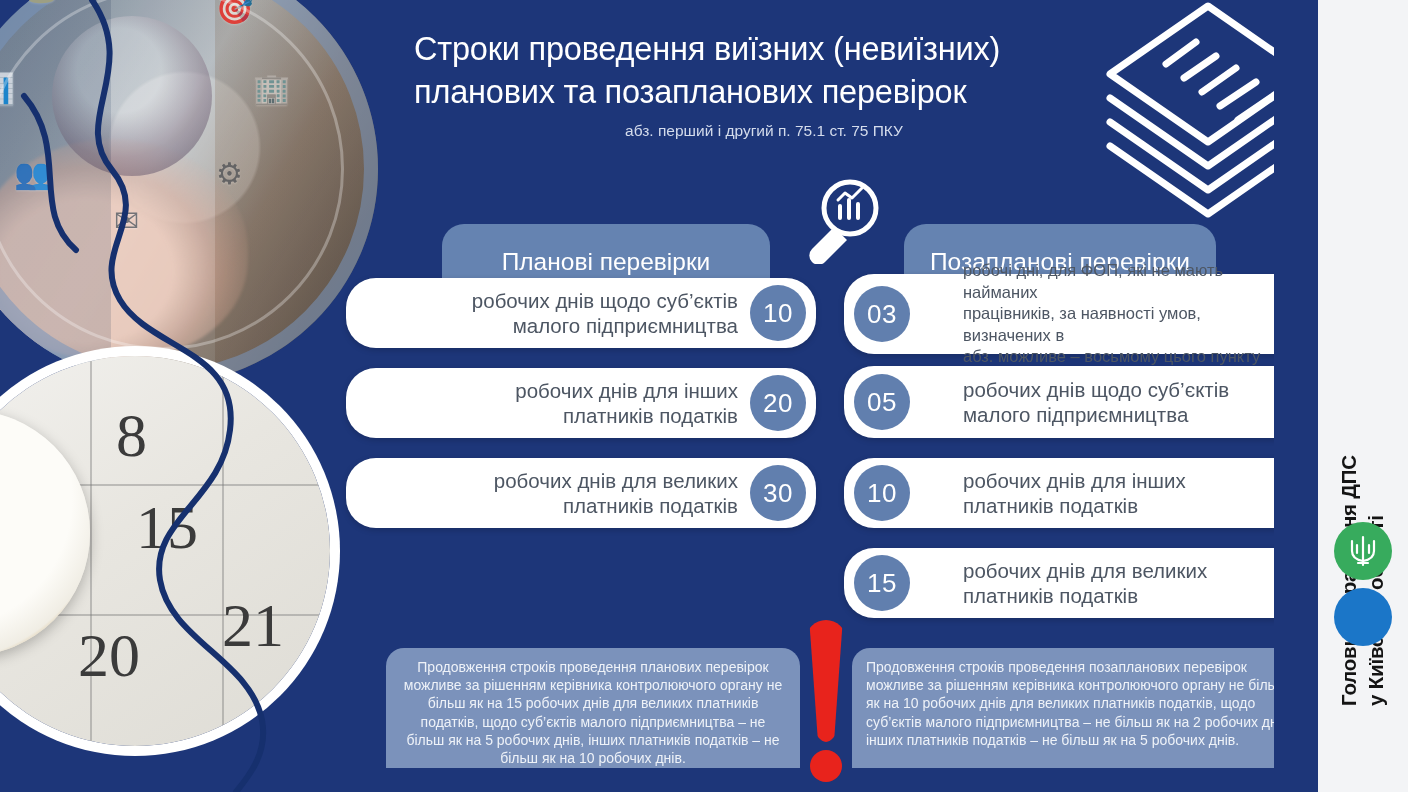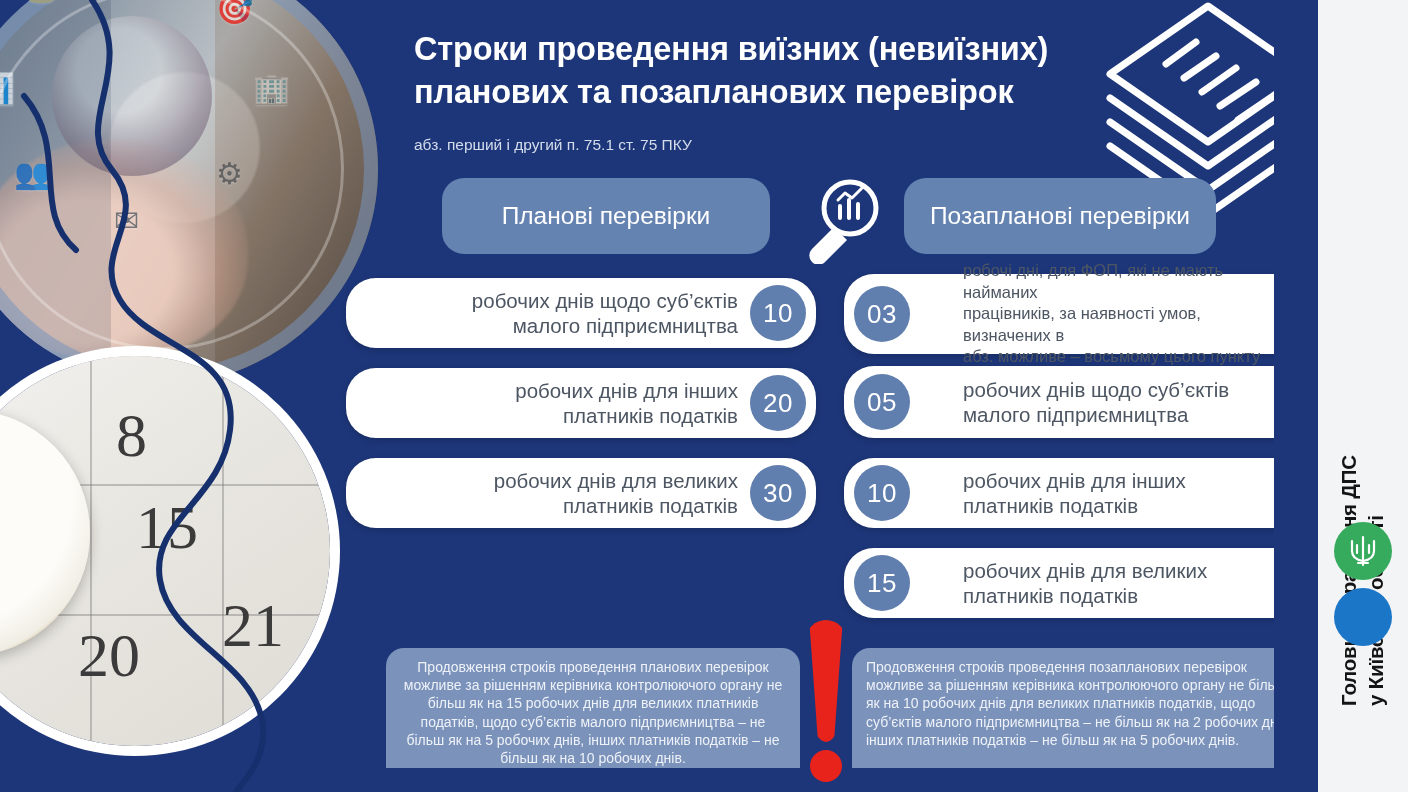--- a/index.html
+++ b/index.html
@@ -148,42 +148,43 @@
   
   .doc-icon{
     position:absolute; right:92px; top:2px;
     width:216px; height:220px;
     pointer-events:none;
   }
   .title{
     position:absolute;
     left:414px; top:28px; width:700px;
     color:#ffffff;
-    font-weight:bold;
+    font-weight:normal;
     font-size:32.5px;
     line-height:1.32;
     letter-spacing:-0.2px;
   }
   .subtitle{
     position:absolute;
-    left:414px; top:136px; width:700px;
-    text-align:left;
+    left:414px; top:122px; width:700px;
+    text-align:center;
     color:#d4dcec;
     font-size:15.5px;
   }
 
   
   .head-pill{
     position:absolute;
     height:76px;
     border-radius:22px;
     background:#6583b1;
     display:flex; align-items:center; justify-content:center;
     color:#ffffff;
     font-size:24.5px;
+    margin-top:46px;
   }
   .head-pill.left { left:442px; top:178px; width:328px; }
   .head-pill.right{ left:904px; top:178px; width:312px; }
 
   .magnifier{
     position:absolute; left:792px; top:176px;
     width:100px; height:88px;
   }
 
   

